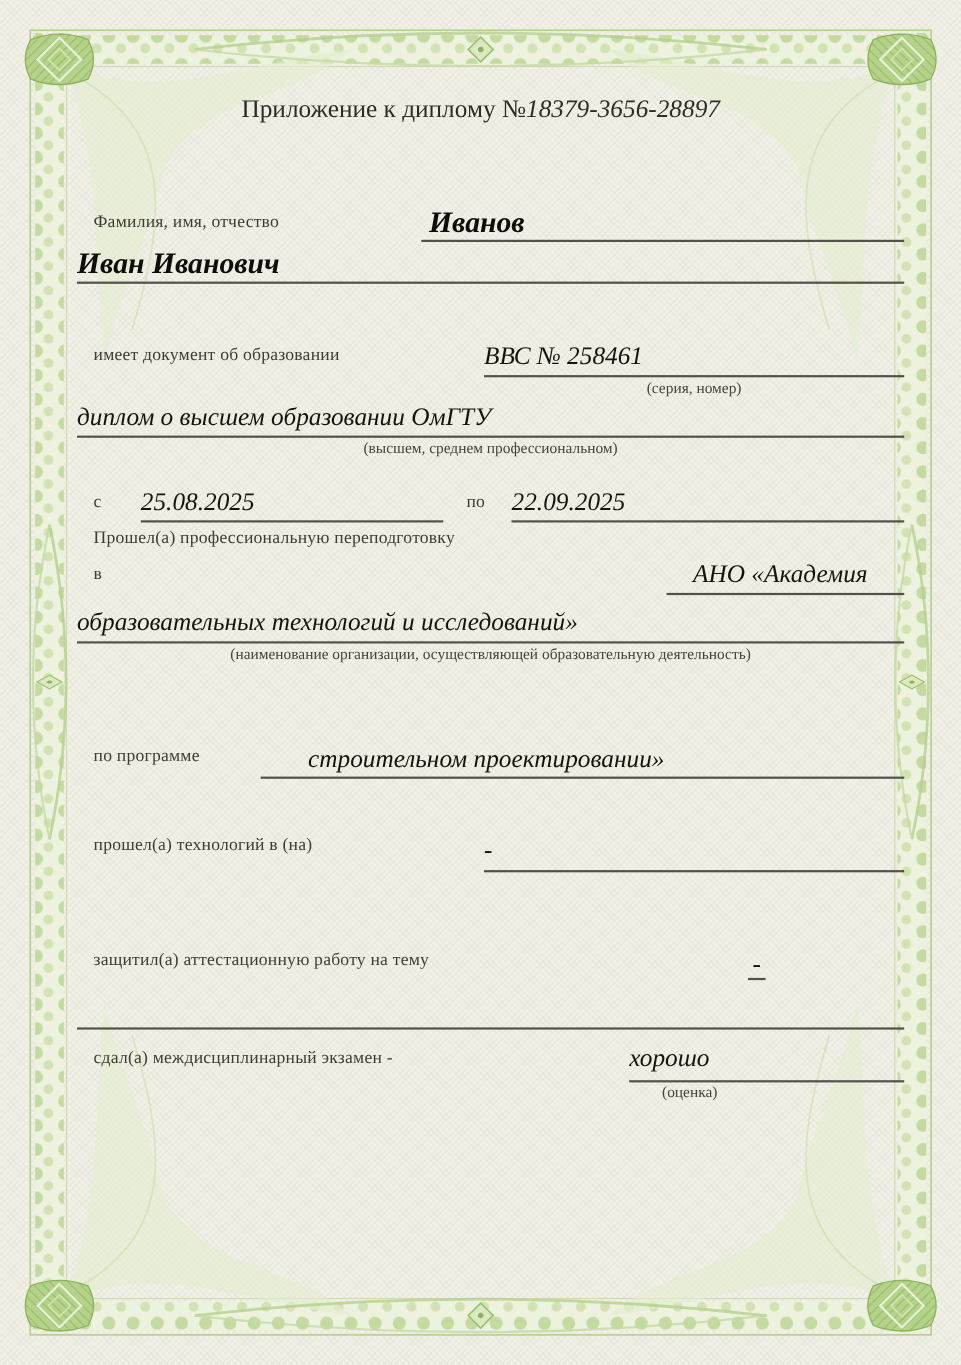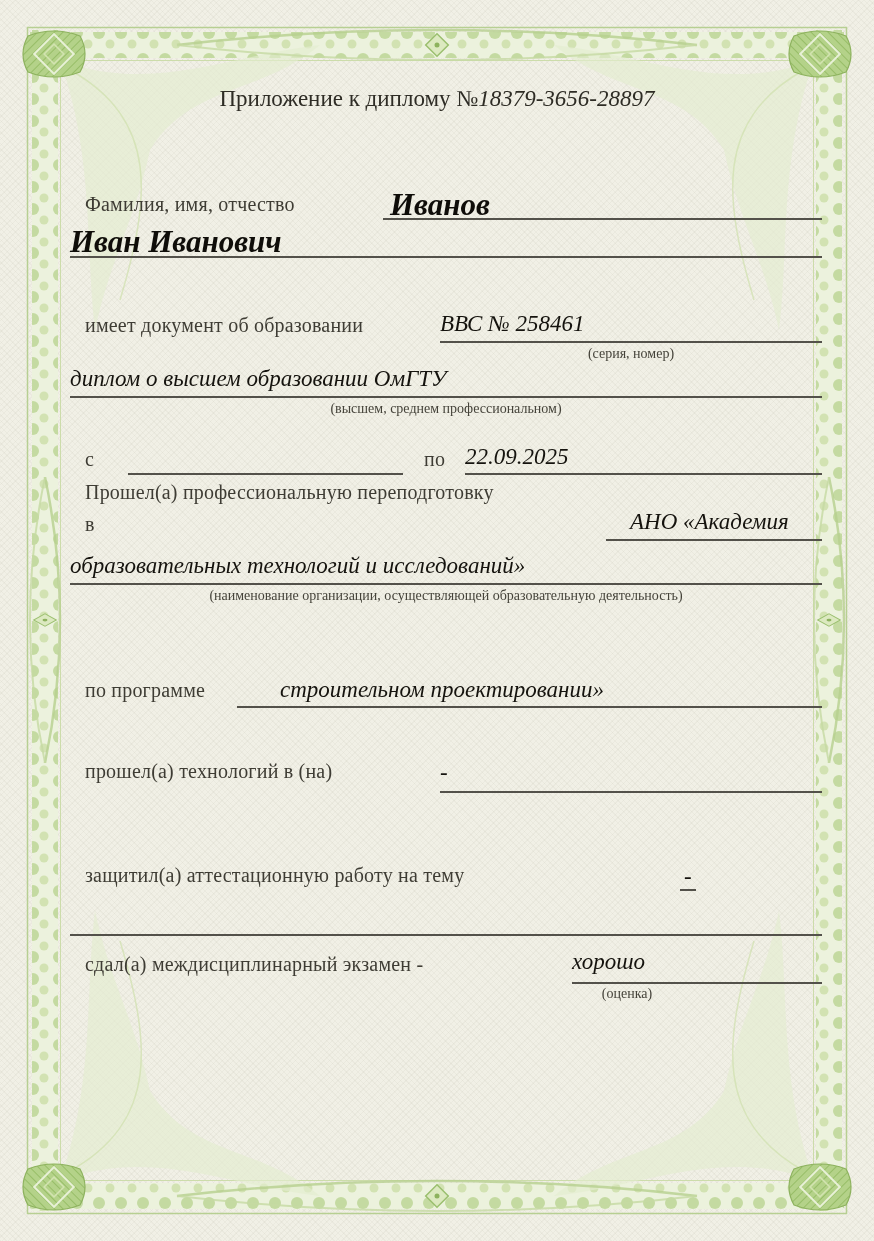--- a/index.html
+++ b/index.html
@@ -10,23 +10,23 @@
   }
   .page{
     position:relative;width:874px;height:1241px;overflow:hidden;
     background-color:#f1f0e6;
     background-image:
       repeating-linear-gradient(45deg, rgba(176,174,156,0.10) 0 1px, rgba(0,0,0,0) 1px 4px),
       repeating-linear-gradient(-45deg, rgba(176,174,156,0.10) 0 1px, rgba(0,0,0,0) 1px 4px);
   }
   .border-svg{position:absolute;left:0;top:0;width:874px;height:1241px;pointer-events:none;}
   .abs{position:absolute;white-space:nowrap;}
-  .label{font-size:20px;color:#3e3c34;letter-spacing:.2px;}
+  .label{font-size:16px;color:#3e3c34;letter-spacing:.2px;}
   .value{font-size:23px;font-style:italic;color:#15130e;}
-  .value-bold{font-size:31px;font-style:italic;font-weight:bold;color:#0f0d09;}
+  .value-bold{font-size:27px;font-style:italic;font-weight:bold;color:#0f0d09;}
   .caption{font-size:14px;color:#45433a;text-align:center;}
   .uline{position:absolute;height:2px;background:#53514a;}
   .title{font-size:23px;color:#2e2c25;width:874px;text-align:center;}
   .title .num{font-style:italic;}
   .center{text-align:left;}
   .dash-underlined{border-bottom:2px solid #53514a;padding:0 4px;}
 </style>
 </head>
 <body>
 
@@ -112,20 +112,21 @@
   <div class="abs label" style="top:314px;left:85px;">имеет документ об образовании</div>
   <div class="abs value center" style="top:311px;left:440px;width:382px;">ВВС № 258461</div>
   <div class="uline" style="top:341px;left:440px;width:382px;"></div>
   <div class="abs caption" style="top:346px;left:440px;width:382px;">(серия, номер)</div>
 
   <div class="abs value center" style="top:366px;left:70px;width:752px;">диплом о высшем образовании ОмГТУ</div>
   <div class="uline" style="top:396px;left:70px;width:752px;"></div>
   <div class="abs caption" style="top:401px;left:70px;width:752px;">(высшем, среднем профессиональном)</div>
 
   <div class="abs label" style="top:448px;left:85px;">с</div>
+  <div class="abs value center" style="top:444px;left:128px;width:275px;">25.08.2025</div>
   <div class="uline" style="top:473px;left:128px;width:275px;"></div>
   <div class="abs label" style="top:448px;left:424px;">по</div>
   <div class="abs value center" style="top:444px;left:465px;width:357px;">22.09.2025</div>
   <div class="uline" style="top:473px;left:465px;width:357px;"></div>
 
   <div class="abs label" style="top:481px;left:85px;">Прошел(а) профессиональную переподготовку</div>
   <div class="abs label" style="top:513px;left:85px;">в</div>
   <div class="abs value" style="top:509px;left:630px;">АНО «Академия</div>
   <div class="uline" style="top:539px;left:606px;width:216px;"></div>
   <div class="abs value center" style="top:553px;left:70px;width:752px;">образовательных технологий и исследований»</div>

